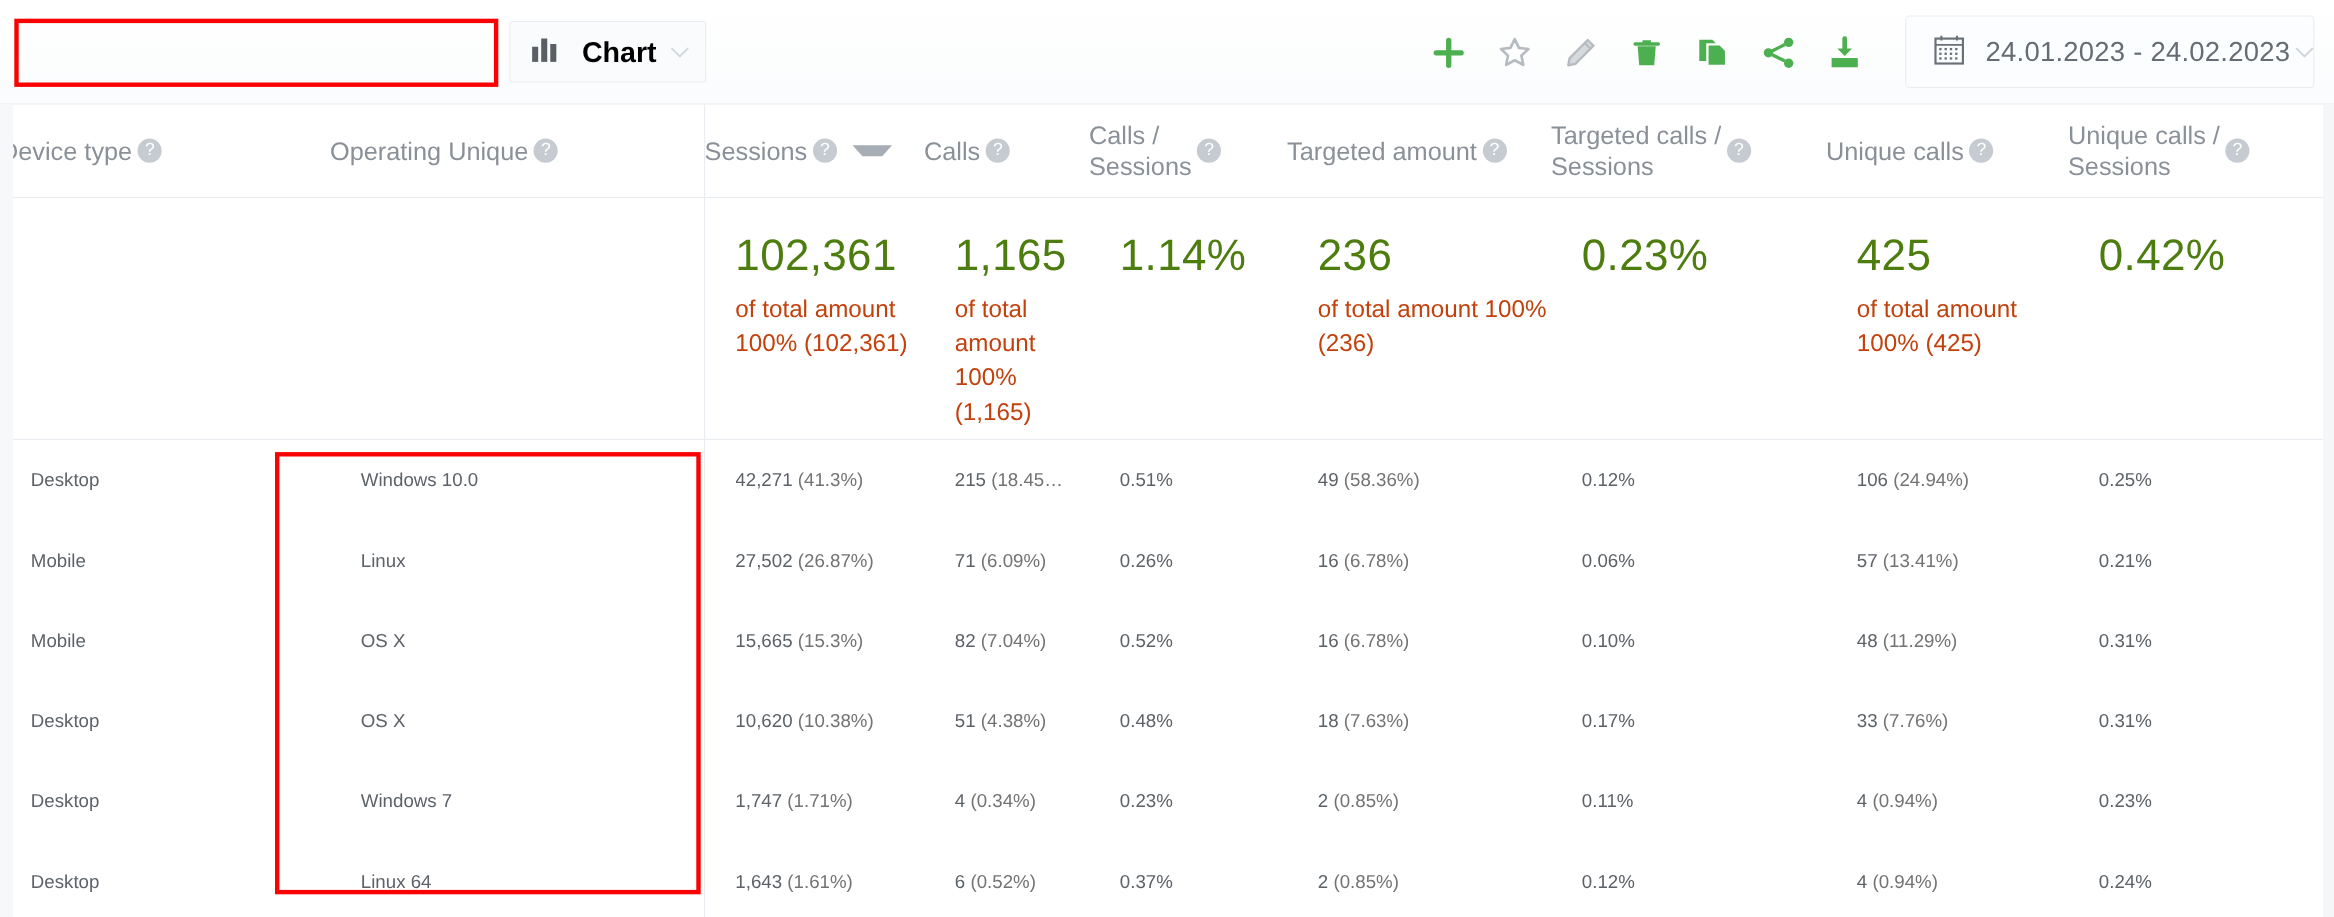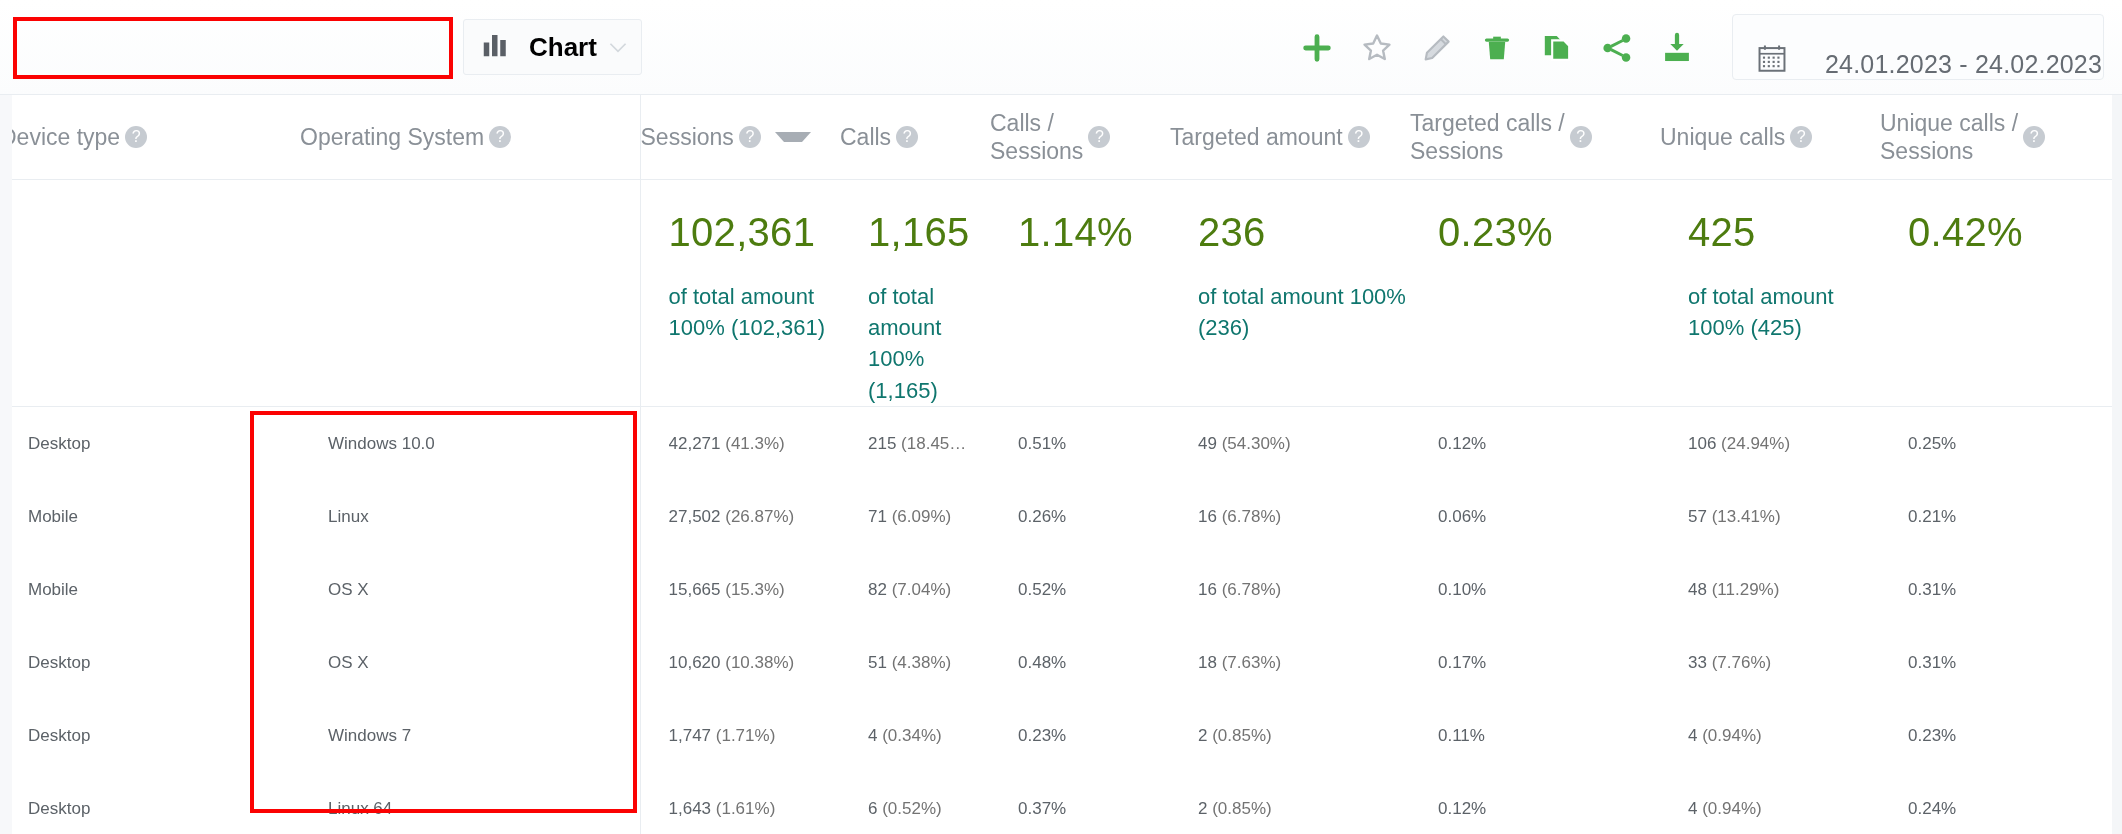--- a/index.html
+++ b/index.html
@@ -125,24 +125,23 @@
   .datepicker {
     position: absolute;
     left: 1732px;
     top: 14px;
     width: 372px;
     height: 66px;
     background: #fcfdfe;
     border: 1px solid #e9edf1;
     border-radius: 4px;
     display: flex;
-    align-items: flex-end;
+    align-items: center;
     box-sizing: border-box;
     padding: 0 14px 0 22px;
-    gap: 20px;
   }
   .datepicker .range {
     font-size: 25px;
     color: #666c73;
     margin-left: 16px;
     letter-spacing: 0.2px;
     white-space: nowrap;
   }
 
   
@@ -220,23 +219,23 @@
   }
   tr.totals td.div-left { border-left: 1px solid #e9edf1; }
   .tot-big {
     font-size: 40px;
     color: #4d7c0f;
     font-weight: normal;
     letter-spacing: 0.3px;
     white-space: nowrap;
   }
   .tot-sub {
-    margin-top: 26px;
+    margin-top: 10px;
     font-size: 22px;
-    color: #0f766e;
+    color: #c2410c;
     line-height: 1.42;
   }
 
   
   tr.datarow td {
     height: 73px;
     font-size: 17px;
     color: #5c6268;
     padding: 0 0 0 28px;
     white-space: nowrap;
@@ -391,21 +390,21 @@
     <thead>
       <tr>
         <th>
           <div class="th-inner">
             <span class="th-text">Device type</span>
             <span class="qmark">?</span>
           </div>
         </th>
         <th>
           <div class="th-inner">
-            <span class="th-text">Operating System</span>
+            <span class="th-text">Operating Unique</span>
             <span class="qmark">?</span>
           </div>
         </th>
         <th class="div-left">
           <div class="th-inner">
             <span class="th-text">Sessions</span>
             <span class="qmark">?</span>
             <span class="sort-caret"></span>
           </div>
         </th>
@@ -498,21 +497,21 @@
           <td class="div-left">
             <span class="cellwrap">42,271 <span class="pct">(41.3%)</span></span>
           </td>
           <td>
             <span class="cellwrap">215 <span class="pct">(18.45…</span></span>
           </td>
           <td>
             <span class="cellwrap">0.51%</span>
           </td>
           <td>
-            <span class="cellwrap">49 <span class="pct">(54.30%)</span></span>
+            <span class="cellwrap">49 <span class="pct">(58.36%)</span></span>
           </td>
           <td>
             <span class="cellwrap">0.12%</span>
           </td>
           <td>
             <span class="cellwrap">106 <span class="pct">(24.94%)</span></span>
           </td>
           <td>
             <span class="cellwrap">0.25%</span>
           </td>

